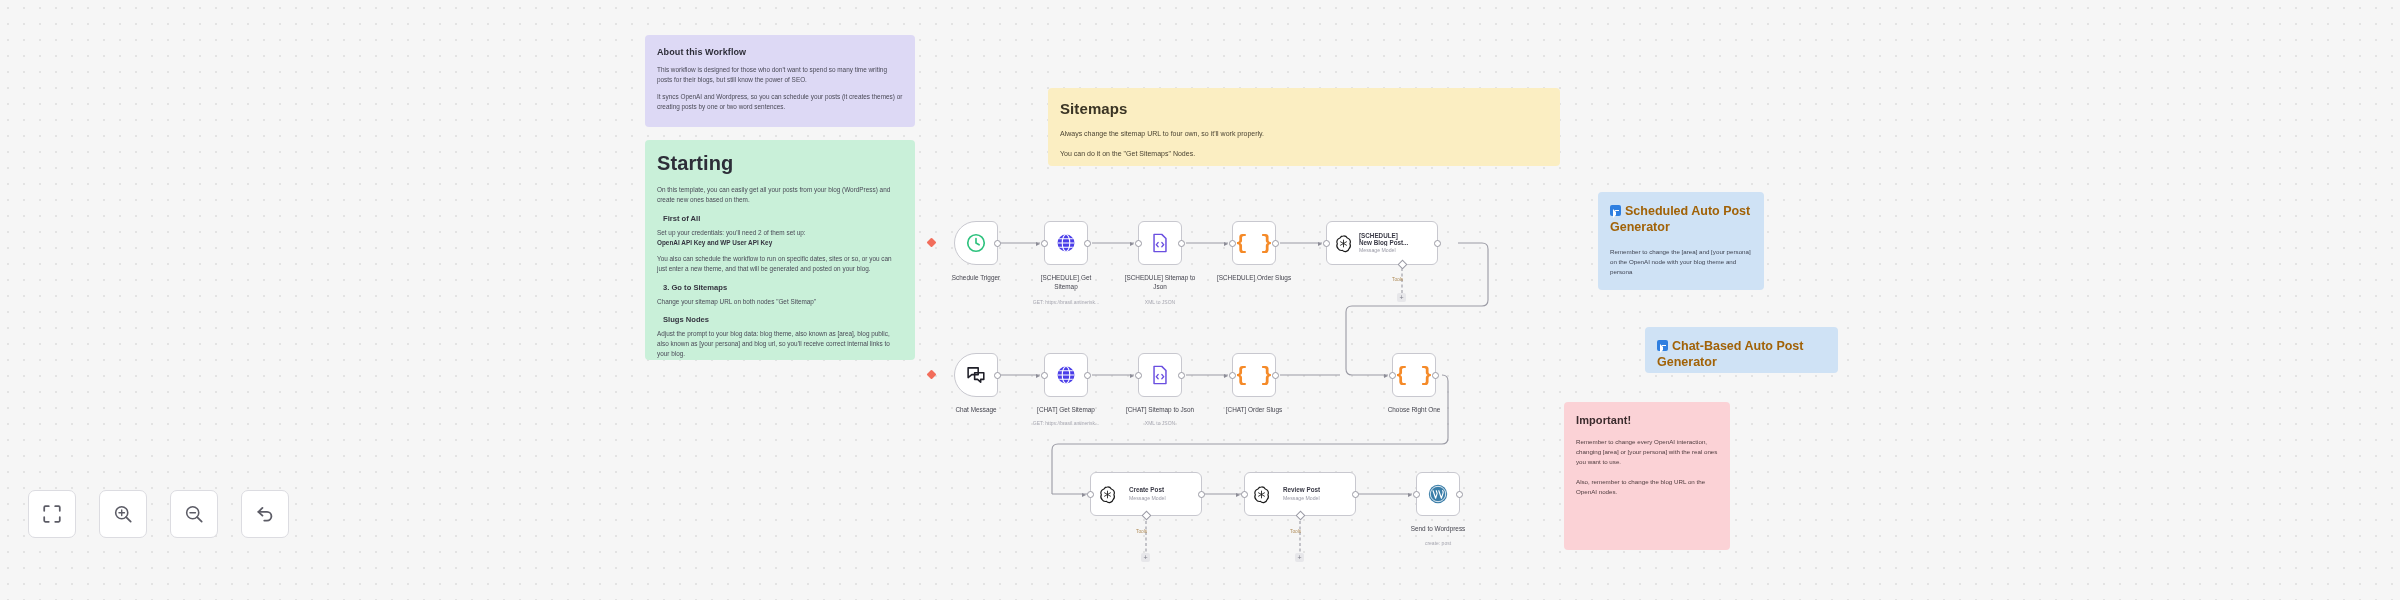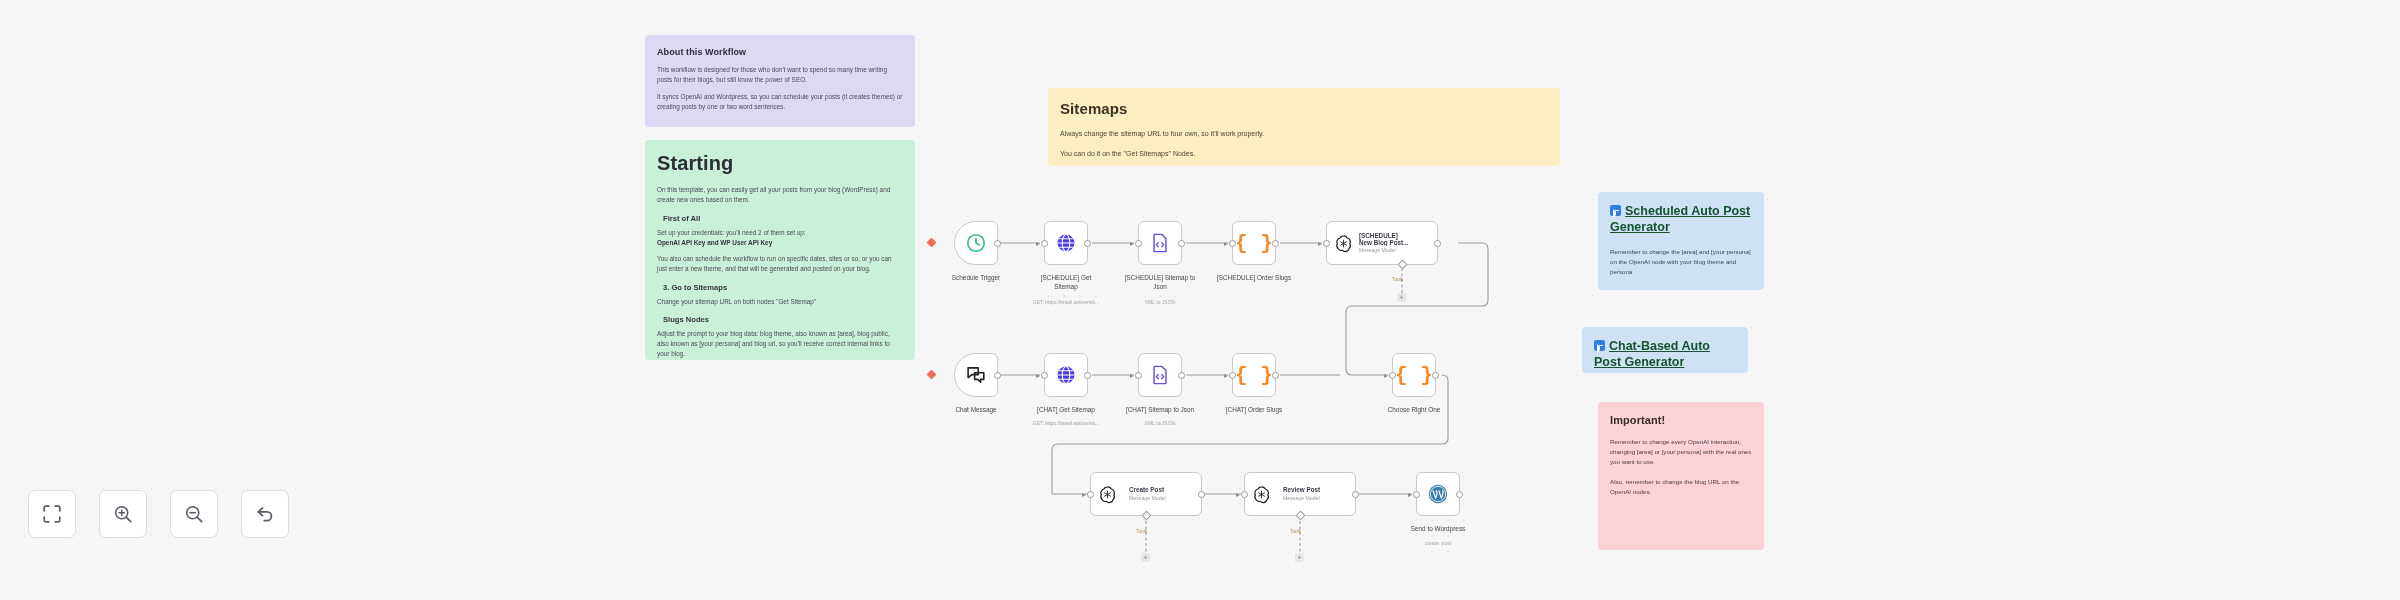--- a/index.html
+++ b/index.html
@@ -58,30 +58,29 @@
   .note-sitemaps h3 { font-size: 15px; margin-bottom: 11px; color: #3a3424; }
   .note-sitemaps p { font-size: 7px; margin-bottom: 8px; color: #4b4433; }
 
   .note-blue {
     background: #cfe2f5;
     padding: 11px 12px;
   }
   .note-blue .bluetitle {
     font-size: 12.5px;
     font-weight: 700;
-    color: #14532d;
+    color: #a16207;
     line-height: 1.28;
     display: block;
-    text-decoration: underline;
   }
   .note-blue p { font-size: 6.2px; line-height: 1.6; color: #3f4452; margin-top: 12px; }
   .note-sched { left: 1598px; top: 192px; width: 166px; height: 98px; }
-  .note-chat  { left: 1582px; top: 327px; width: 166px; height: 46px; }
-
-  .note-important { left: 1598px; top: 402px; width: 166px; height: 148px; background: #fbd2d6; }
+  .note-chat  { left: 1645px; top: 327px; width: 193px; height: 46px; }
+
+  .note-important { left: 1564px; top: 402px; width: 166px; height: 148px; background: #fbd2d6; }
   .note-important h3 { font-size: 11px; margin-bottom: 11px; color: #3b2b2d; }
   .note-important p { font-size: 6.2px; line-height: 1.65; color: #4d3b3d; margin-bottom: 9px; }
 
   .arrow-badge {
     display: inline-block;
     width: 11px; height: 11px;
     background: #2f7fe0;
     border-radius: 2px;
     position: relative;
     vertical-align: -1px;

